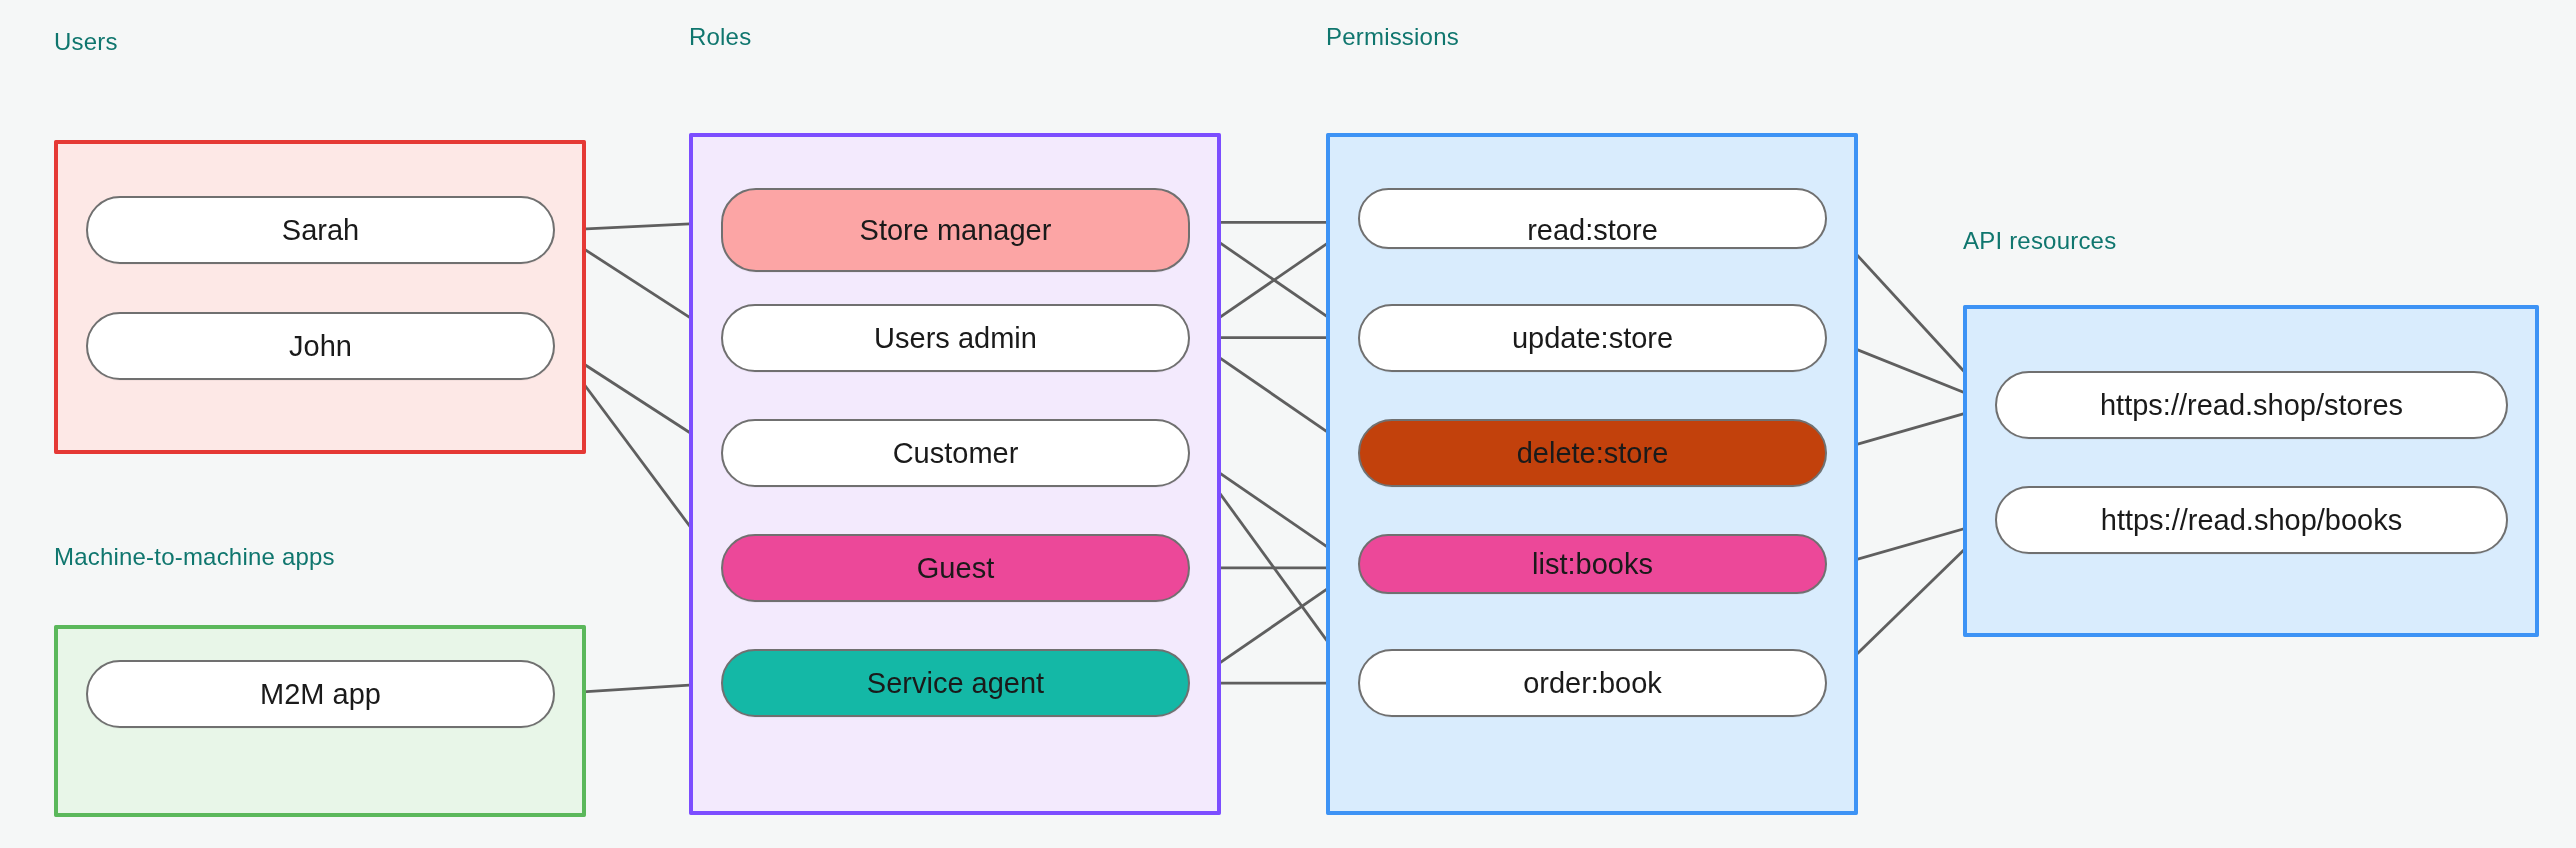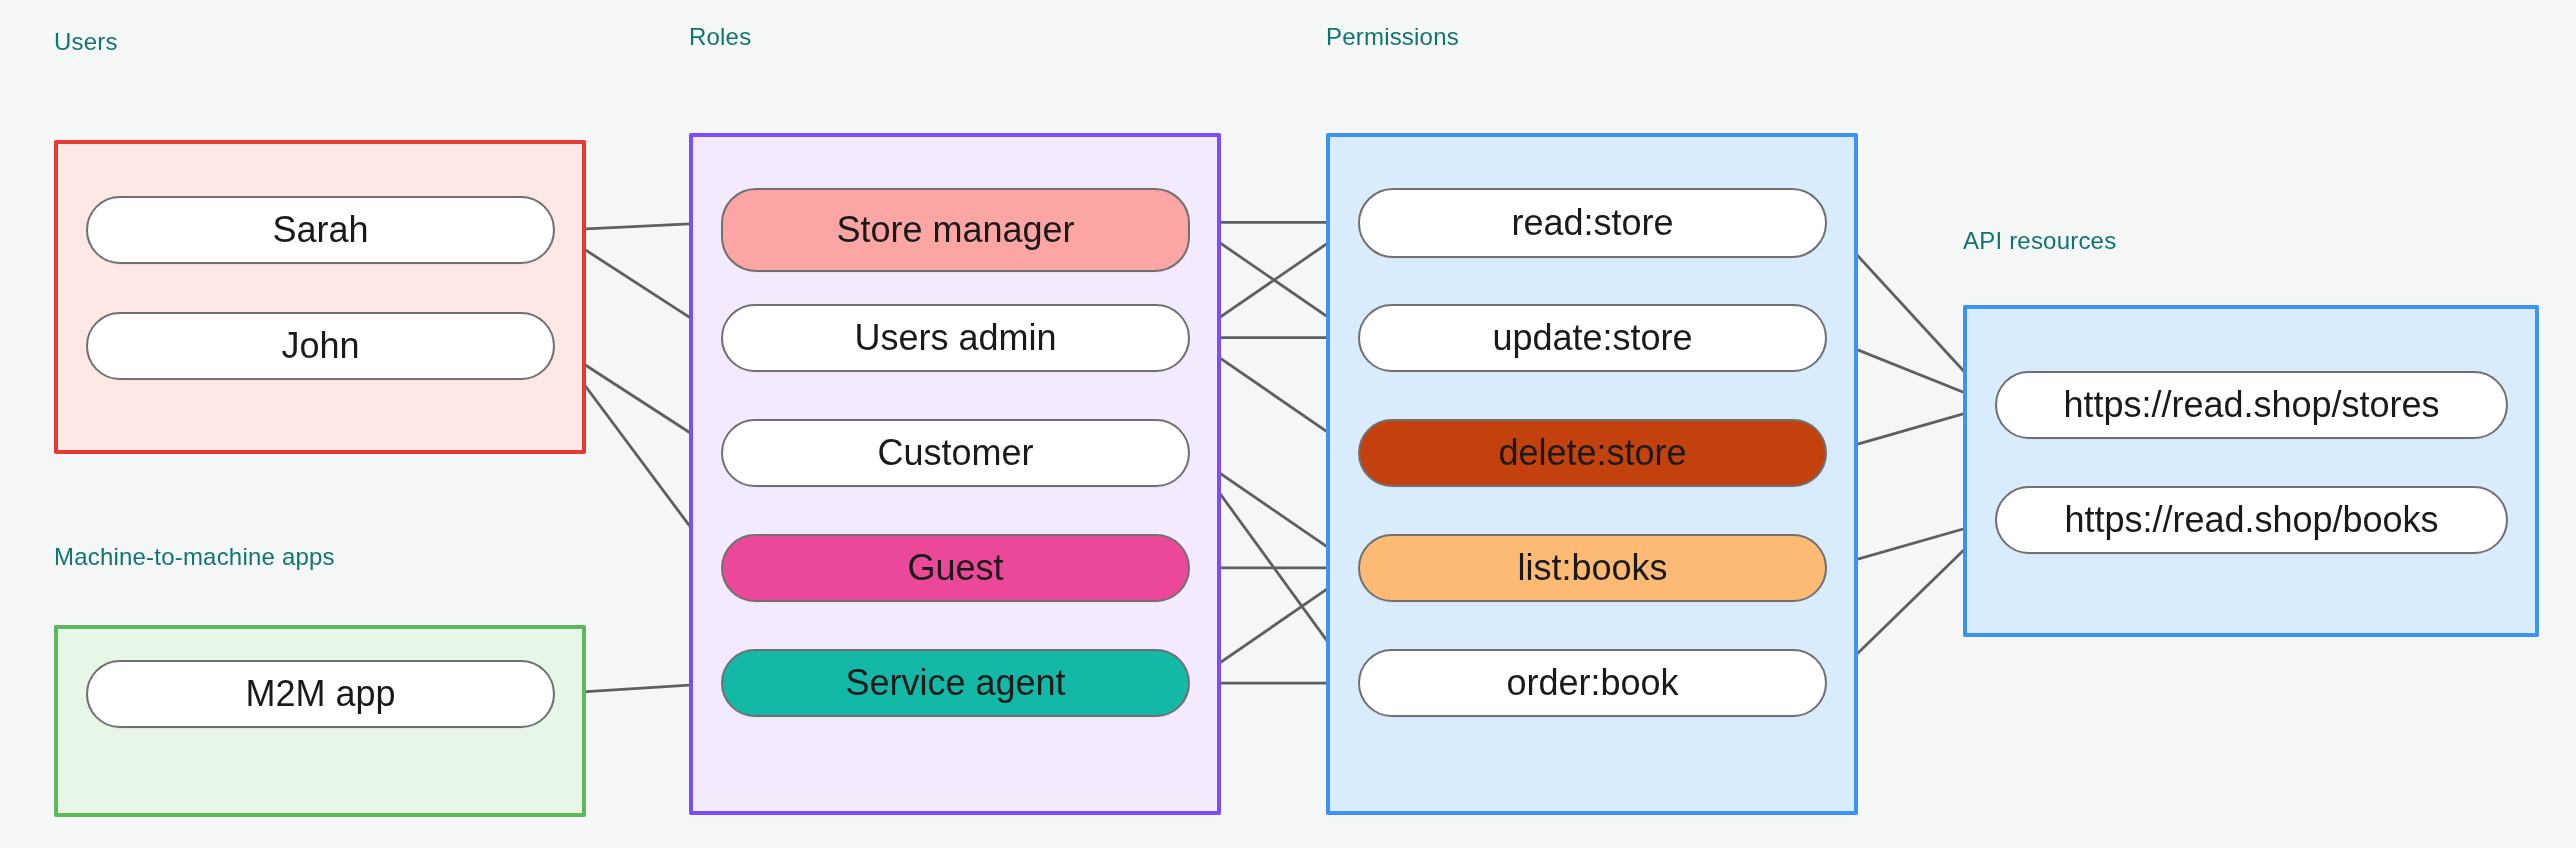--- a/index.html
+++ b/index.html
@@ -38,21 +38,21 @@
   
   .node {
     position: absolute;
     box-sizing: border-box;
     background: #ffffff;
     border: 2.6px solid #707070;
     border-radius: 35px;
     display: flex;
     align-items: center;
     justify-content: center;
-    font-size: 36px;
+    font-size: 29px;
     color: #1a1a1a;
     white-space: nowrap;
     font-family: "Liberation Sans", sans-serif;
     box-shadow: 0 0.9px 0.9px rgba(0,0,0,0.04);
   }
   
   #edges {
     position: absolute;
     left: 0; top: 0;
     width: 2576px;
@@ -136,30 +136,30 @@
       </div>
       <div class="node" style="left: 721px; top: 419px; width: 469px; height: 68px; background: rgb(255, 255, 255); border-color: rgb(112, 112, 112); color: rgb(26, 26, 26);">
         <span>Customer</span>
       </div>
       <div class="node" style="left: 721px; top: 534px; width: 469px; height: 68px; background: #ec4899; border-color: rgb(112, 112, 112); color: rgb(26, 26, 26);">
         <span>Guest</span>
       </div>
       <div class="node" style="left: 721px; top: 649px; width: 469px; height: 68px; background: #14b8a6; border-color: rgb(112, 112, 112); color: rgb(26, 26, 26);">
         <span>Service agent</span>
       </div>
-      <div class="node" style="left: 1358px; top: 188px; width: 469px; height: 70px; background: rgb(255, 255, 255); border-color: rgb(112, 112, 112); color: rgb(26, 26, 26);">
+      <div class="node" style="left: 1358px; top: 188px; width: 469px; height: 61px; background: rgb(255, 255, 255); border-color: rgb(112, 112, 112); color: rgb(26, 26, 26); align-items: flex-end;">
         <span>read:store</span>
       </div>
       <div class="node" style="left: 1358px; top: 304px; width: 469px; height: 68px; background: rgb(255, 255, 255); border-color: rgb(112, 112, 112); color: rgb(26, 26, 26);">
         <span>update:store</span>
       </div>
       <div class="node" style="left: 1358px; top: 419px; width: 469px; height: 68px; background: #c2410c; border-color: rgb(112, 112, 112); color: rgb(26, 26, 26);">
         <span>delete:store</span>
       </div>
-      <div class="node" style="left: 1358px; top: 534px; width: 469px; height: 68px; background: #fdba74; border-color: rgb(112, 112, 112); color: rgb(26, 26, 26);">
+      <div class="node" style="left: 1358px; top: 534px; width: 469px; height: 60px; background: #ec4899; border-color: rgb(112, 112, 112); color: rgb(26, 26, 26);">
         <span>list:books</span>
       </div>
       <div class="node" style="left: 1358px; top: 649px; width: 469px; height: 68px; background: rgb(255, 255, 255); border-color: rgb(112, 112, 112); color: rgb(26, 26, 26);">
         <span>order:book</span>
       </div>
       <div class="node" style="left: 1995px; top: 371px; width: 513px; height: 68px; background: rgb(255, 255, 255); border-color: rgb(112, 112, 112); color: rgb(26, 26, 26);">
         <span>https://read.shop/stores</span>
       </div>
       <div class="node" style="left: 1995px; top: 486px; width: 513px; height: 68px; background: rgb(255, 255, 255); border-color: rgb(112, 112, 112); color: rgb(26, 26, 26);">
         <span>https://read.shop/books</span>

